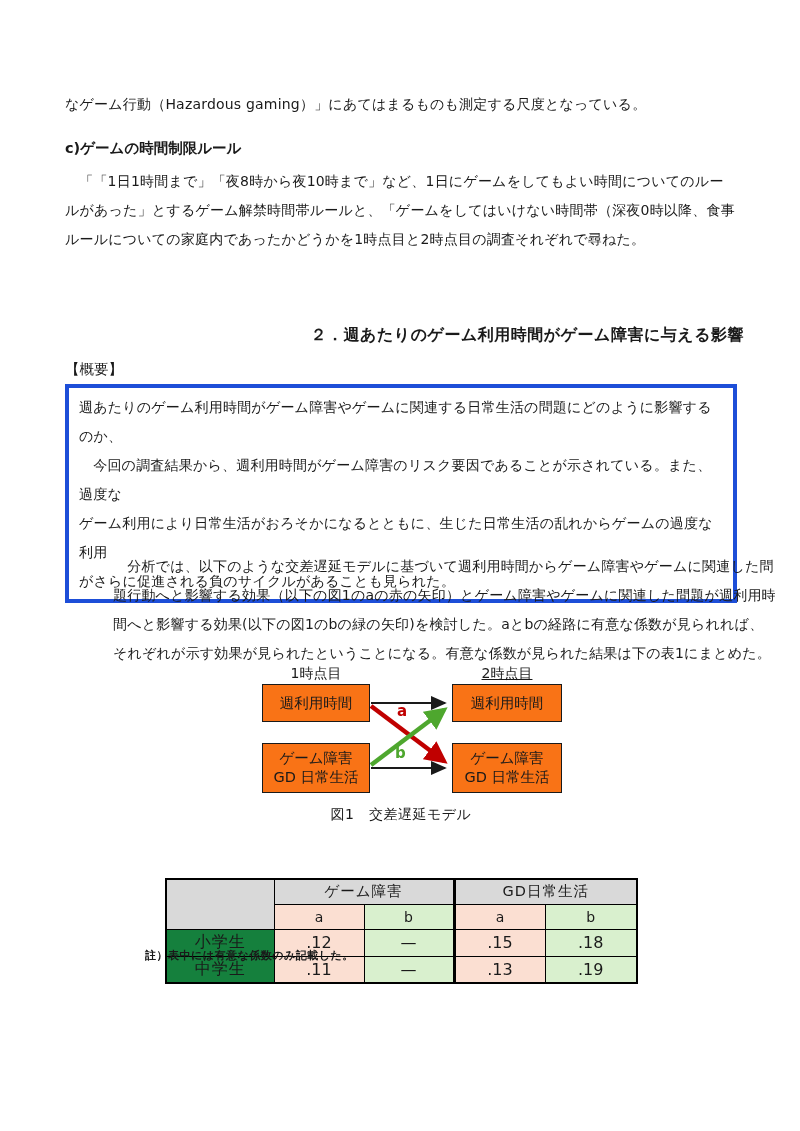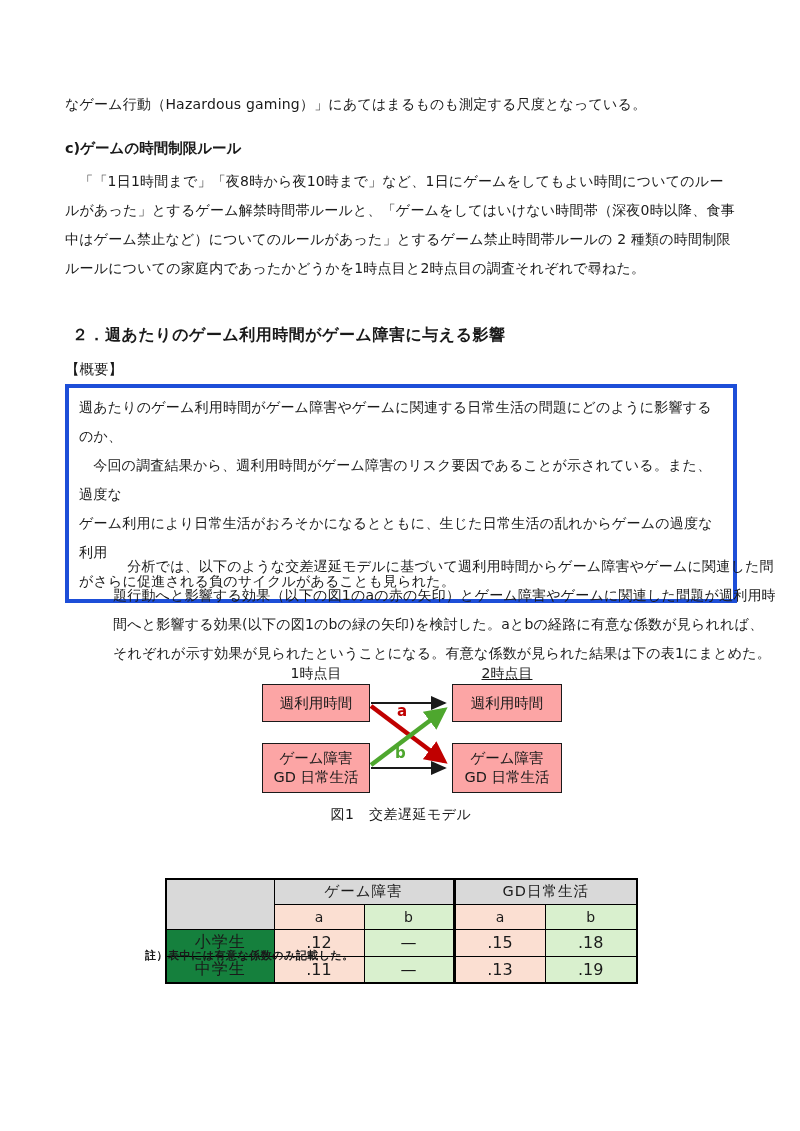--- a/index.html
+++ b/index.html
@@ -11,21 +11,21 @@
 
   .c-heading{font-size:14.5px;font-weight:bold;}
   .h2{font-size:16px;font-weight:bold;letter-spacing:0.5px;}
   .overview-label{font-size:14.5px;}
   .overview-box{border:4px solid #1d4ed8;padding:5px 10px 3px 10px;}
   .overview-box .line{font-size:14px;line-height:29px;letter-spacing:0.2px;}
 
   
   .fig{position:absolute;left:180px;top:664px;width:330px;height:132px;}
   .fig .tlabel{position:absolute;height:18px;font-size:14px;text-align:center;line-height:18px;}
-  .fig .nodebox{position:absolute;border:1.6px solid #1a1a1a;background:#fca5a5;display:flex;flex-direction:column;align-items:center;justify-content:center;font-size:14.5px;line-height:19px;box-sizing:border-box;}
+  .fig .nodebox{position:absolute;border:1.6px solid #1a1a1a;background:#f97316;display:flex;flex-direction:column;align-items:center;justify-content:center;font-size:14.5px;line-height:19px;box-sizing:border-box;}
   .fig svg{position:absolute;left:0;top:0;}
   .fig .alabel{position:absolute;font-weight:bold;font-size:15px;}
 
   .caption{text-align:center;font-size:14px;letter-spacing:0.5px;}
 
   
   table.results{border-collapse:collapse;table-layout:fixed;}
   table.results td,table.results th{border:1.4px solid #000;text-align:center;padding:0;box-sizing:border-box;font-weight:normal;}
   table.results{border:2.5px solid #000;}
   .th-group{background:#d9d9d9;font-weight:bold;font-size:14.5px;height:25px;letter-spacing:1px;}
@@ -46,25 +46,24 @@
 
 <div class="page">
 
   <div class="col bodytext abs" style="top:90px;">なゲーム行動（Hazardous gaming）」にあてはまるものも測定する尺度となっている。</div>
 
   <div class="col c-heading abs" style="top:139px;">c)ゲームの時間制限ルール</div>
 
   <div class="col abs" style="top:167px;">
     <div class="bodytext">　「「1日1時間まで」「夜8時から夜10時まで」など、1日にゲームをしてもよい時間についてのルー</div>
     <div class="bodytext">ルがあった」とするゲーム解禁時間帯ルールと、「ゲームをしてはいけない時間帯（深夜0時以降、食事</div>
-    <div class="bodytext">中はゲーム禁止など）についてのルールがあった」とするゲーム禁止時間帯ルールの 2 種類の時間制限</div>
     <div class="bodytext">ルールについての家庭内であったかどうかを1時点目と2時点目の調査それぞれで尋ねた。</div>
   </div>
 
-  <div class="col h2 abs" style="top:325px;left:72px;">２．週あたりのゲーム利用時間がゲーム障害に与える影響</div>
+  <div class="col h2 abs" style="top:325px;left:72px;text-align:right;">２．週あたりのゲーム利用時間がゲーム障害に与える影響</div>
 
   <div class="col overview-label abs" style="top:360px;">【概要】</div>
 
   <div class="col overview-box abs" style="top:384px;box-sizing:border-box;">
     <div class="line">週あたりのゲーム利用時間がゲーム障害やゲームに関連する日常生活の問題にどのように影響するのか、</div>
     <div class="line">　今回の調査結果から、週利用時間がゲーム障害のリスク要因であることが示されている。また、過度な</div>
     <div class="line">ゲーム利用により日常生活がおろそかになるとともに、生じた日常生活の乱れからゲームの過度な利用</div>
     <div class="line">がさらに促進される負のサイクルがあることも見られた。</div>
   </div>
 

